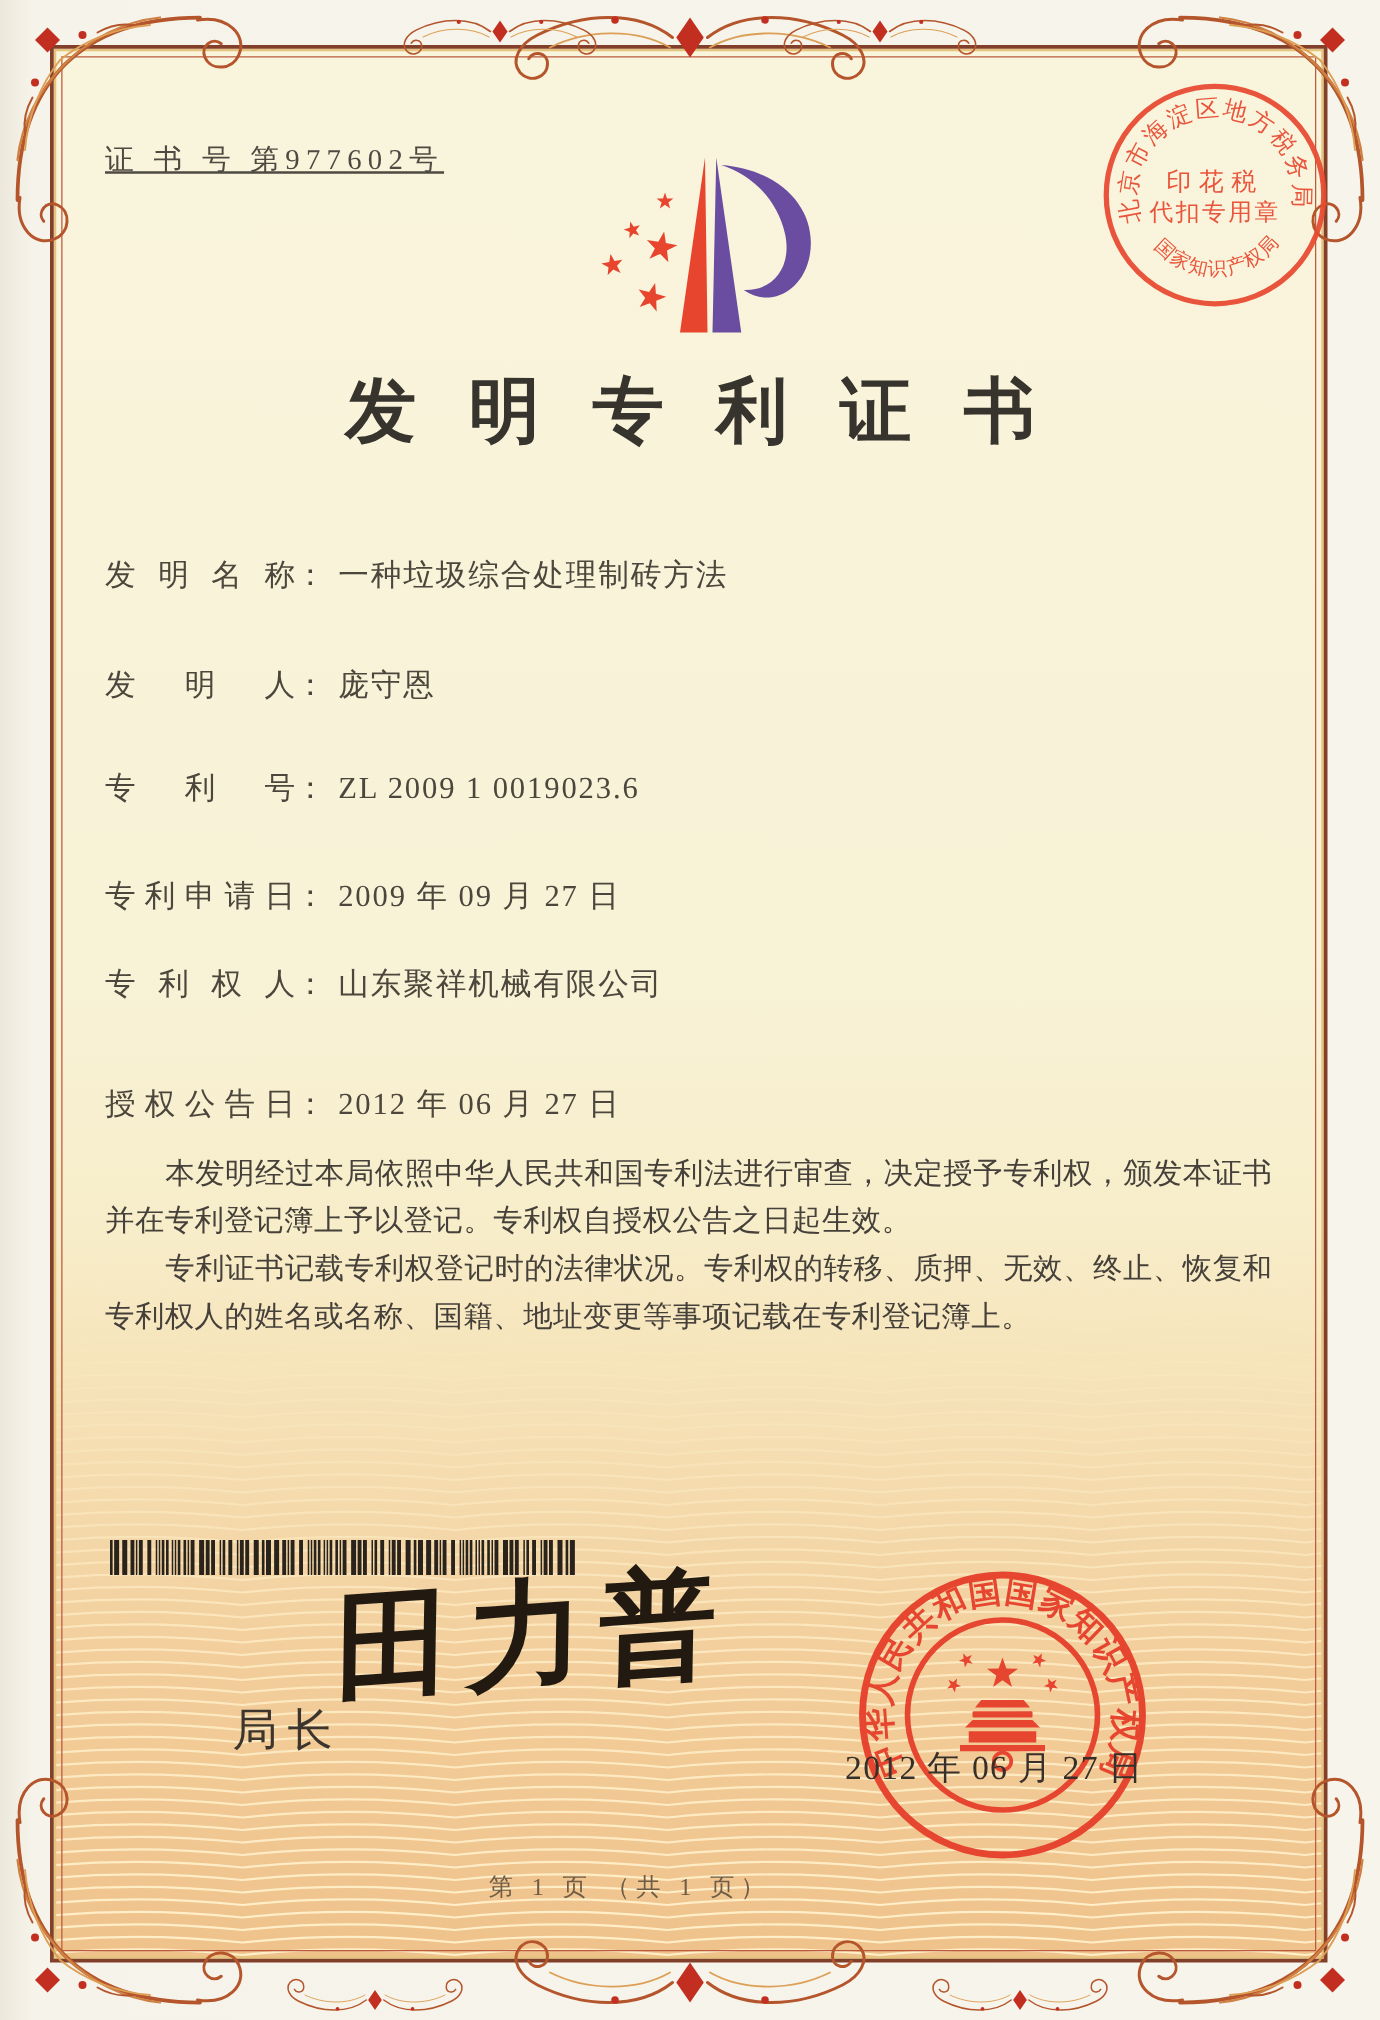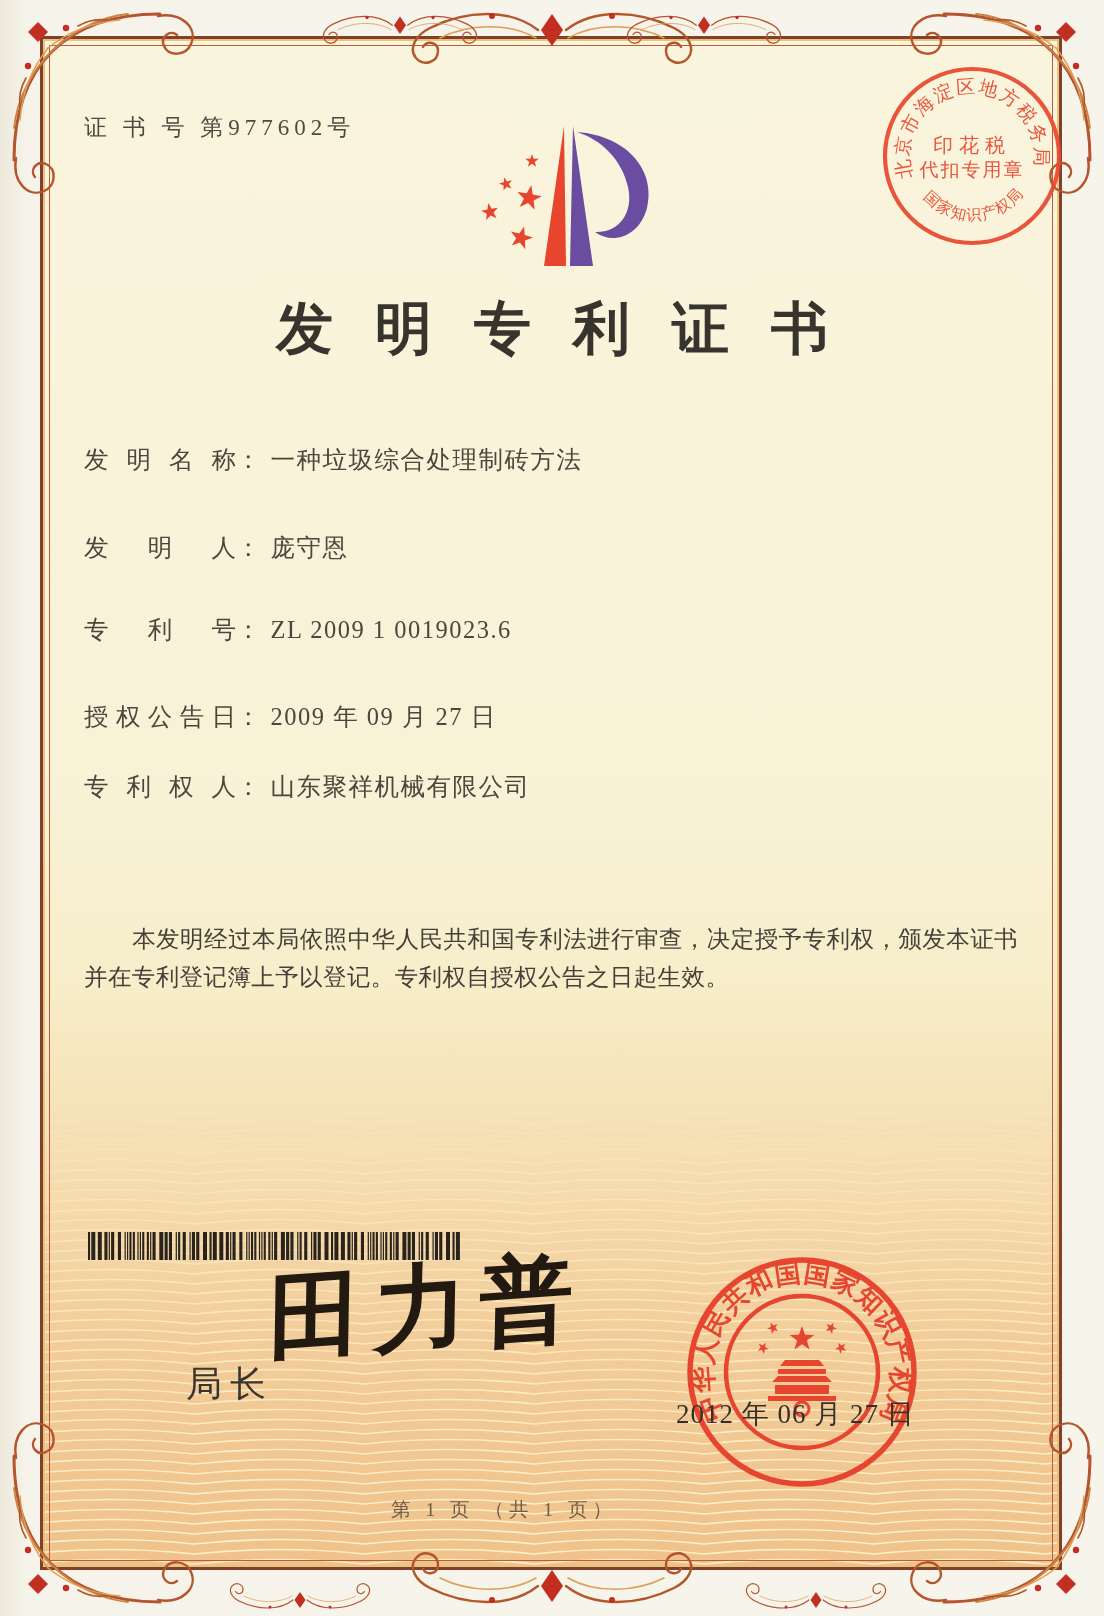--- a/index.html
+++ b/index.html
@@ -13,21 +13,21 @@
   .frame{position:absolute;left:40px;top:36px;width:1016px;height:1528px;
          border:3px solid #82402a;box-shadow:inset 0 0 0 2px #e7c47e;pointer-events:none;z-index:4;}
   .frame-inner{position:absolute;left:49px;top:45px;width:1002px;height:1514px;
          border:1.5px solid #bc5a3d;pointer-events:none;z-index:4;}
   svg{display:block;}
   svg text{font-family:"Liberation Serif","DejaVu Serif",serif;}
   .decor{position:absolute;left:0;top:0;z-index:5;pointer-events:none;}
   #waves{position:absolute;left:44px;top:980px;z-index:1;pointer-events:none;}
   #wave-lines path{fill:none;stroke:#ffefc9;stroke-width:1.7;}
   .content{position:absolute;z-index:6;}
-  .cert-no{left:84px;top:112px;font-size:23px;letter-spacing:5px;color:#4e4a42;}
+  .cert-no{left:84px;top:112px;font-size:23px;letter-spacing:5px;color:#4e4a42;text-decoration:underline;}
   .logo{left:444px;top:110px;}
   .stamp{left:876px;top:60px;opacity:.93;}
   .title{left:0;top:291px;width:1104px;text-align:center;font-size:57px;font-weight:600;
          letter-spacing:42px;text-indent:42px;color:#37332d;}
   .row{left:84px;font-size:24.5px;color:#4c463c;white-space:nowrap;}
   .row .lab{display:inline-block;width:152px;text-align:justify;text-align-last:justify;}
   .row .val{margin-left:10px;letter-spacing:1.5px;}
   .r0{top:443px}.r1{top:531px}.r2{top:613px}.r3{top:700px}.r4{top:770px}.r5{top:866px}
   .paras{left:84px;top:920px;width:934px;font-size:23.5px;line-height:38.2px;
          color:#45403a;text-align:justify;letter-spacing:.4px;}
@@ -199,28 +199,32 @@
   <div class="content row r0">
     <span class="lab">发明名称</span><span>：</span><span class="val">一种垃圾综合处理制砖方法</span>
   </div>
   <div class="content row r1">
     <span class="lab">发明人</span><span>：</span><span class="val">庞守恩</span>
   </div>
   <div class="content row r2">
     <span class="lab">专利号</span><span>：</span><span class="val">ZL 2009 1 0019023.6</span>
   </div>
   <div class="content row r3">
-    <span class="lab">授权公告日</span><span>：</span><span class="val">2009 年 09 月 27 日</span>
+    <span class="lab">专利申请日</span><span>：</span><span class="val">2009 年 09 月 27 日</span>
   </div>
   <div class="content row r4">
     <span class="lab">专利权人</span><span>：</span><span class="val">山东聚祥机械有限公司</span>
   </div>
+  <div class="content row r5">
+    <span class="lab">授权公告日</span><span>：</span><span class="val">2012 年 06 月 27 日</span>
+  </div>
 
   <div class="content paras">
     <p>本发明经过本局依照中华人民共和国专利法进行审查，决定授予专利权，颁发本证书并在专利登记簿上予以登记。专利权自授权公告之日起生效。</p>
+    <p>专利证书记载专利权登记时的法律状况。专利权的转移、质押、无效、终止、恢复和专利权人的姓名或名称、国籍、地址变更等事项记载在专利登记簿上。</p>
   </div>
 
   <svg id="barcode" width="372" height="28" viewBox="0 0 372 28">
       <rect x="0.0" y="0" width="2.1" height="28"></rect>
       <rect x="3.3" y="0" width="4.0" height="28"></rect>
       <rect x="9.8" y="0" width="4.0" height="28"></rect>
       <rect x="16.4" y="0" width="3.1" height="28"></rect>
       <rect x="20.7" y="0" width="1.2" height="28"></rect>
       <rect x="23.1" y="0" width="3.1" height="28"></rect>
       <rect x="29.9" y="0" width="3.1" height="28"></rect>

